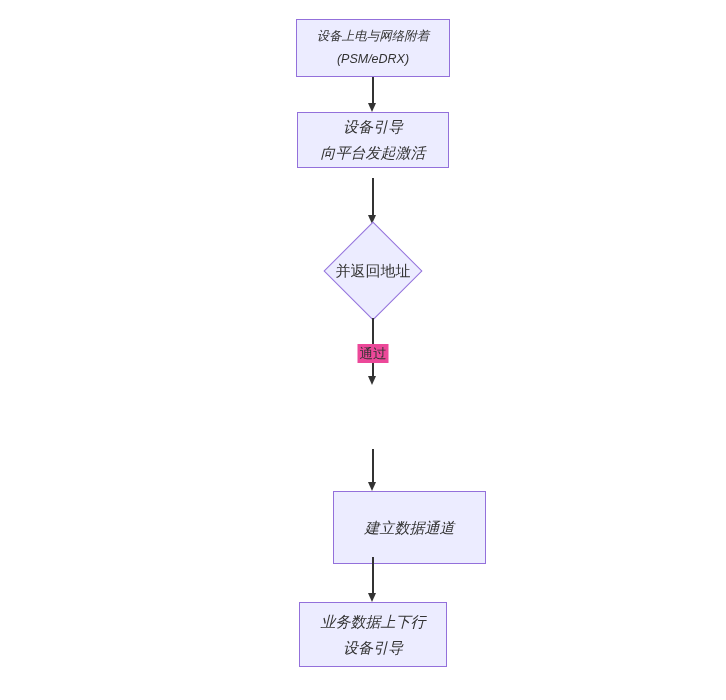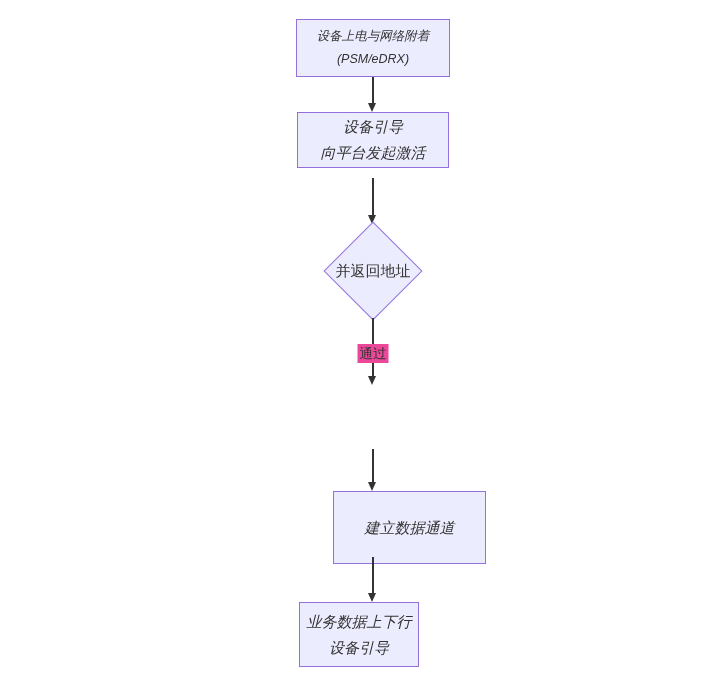--- a/index.html
+++ b/index.html
@@ -22,21 +22,21 @@
     align-items: center;
     justify-content: center;
     text-align: center;
     font-style: italic;
   }
   .node .line { display: block; }
   .node-a { left: 296px; top: 19px;  width: 154px; height: 58px; font-size: 12.5px; line-height: 23px; }
   .node-b { left: 297px; top: 112px; width: 152px; height: 56px; font-size: 15px;  line-height: 26px; }
   .node-d { left: 296px; top: 385px; width: 154px; height: 64px; font-size: 15px;  line-height: 26px; }
   .node-e { left: 296px; top: 491px; width: 153px; height: 73px; font-size: 15px;  line-height: 26px; margin-left: 37px; }
-  .node-f { left: 299px; top: 602px; width: 120px; height: 65px; font-size: 15px;  line-height: 26px; }
+  .node-f { left: 299px; top: 602px; width: 148px; height: 65px; font-size: 15px;  line-height: 26px; }
 
   .diamond-wrap {
     position: absolute;
     left: 323px; top: 224px;
     width: 100px; height: 94px;
   }
   .diamond-shape {
     position: absolute;
     left: 15px; top: 12px;
     width: 68px; height: 68px;

